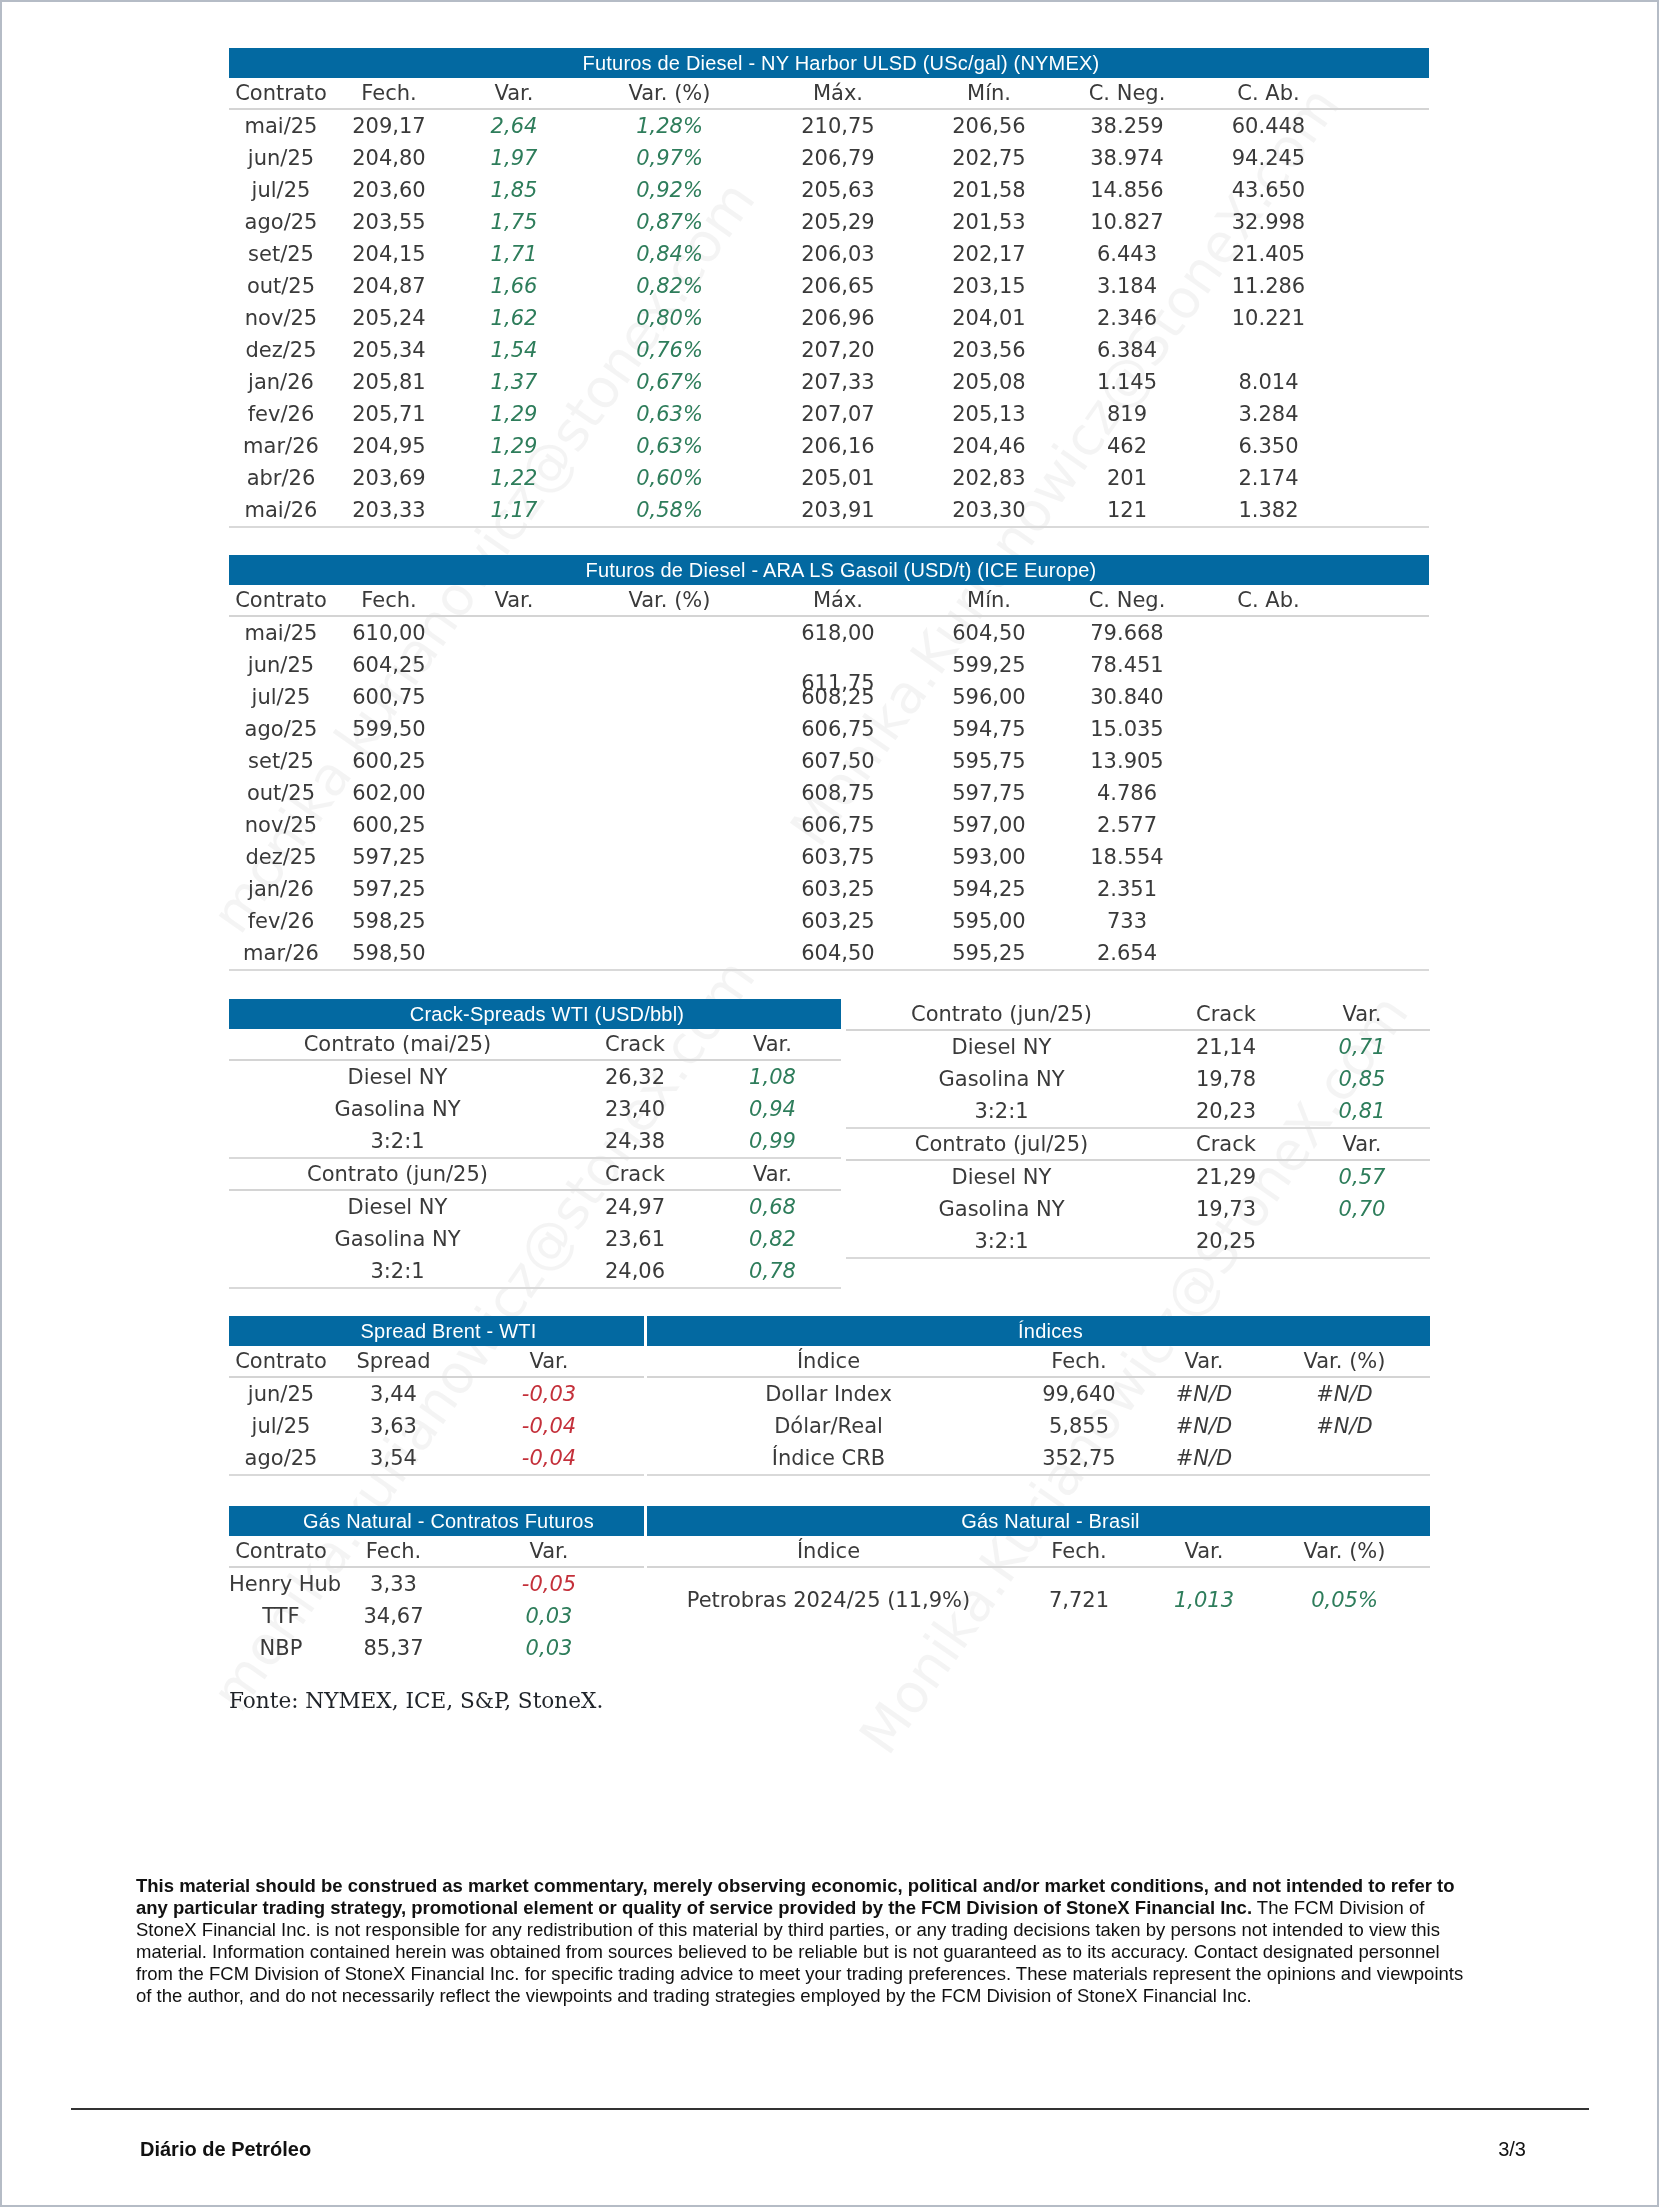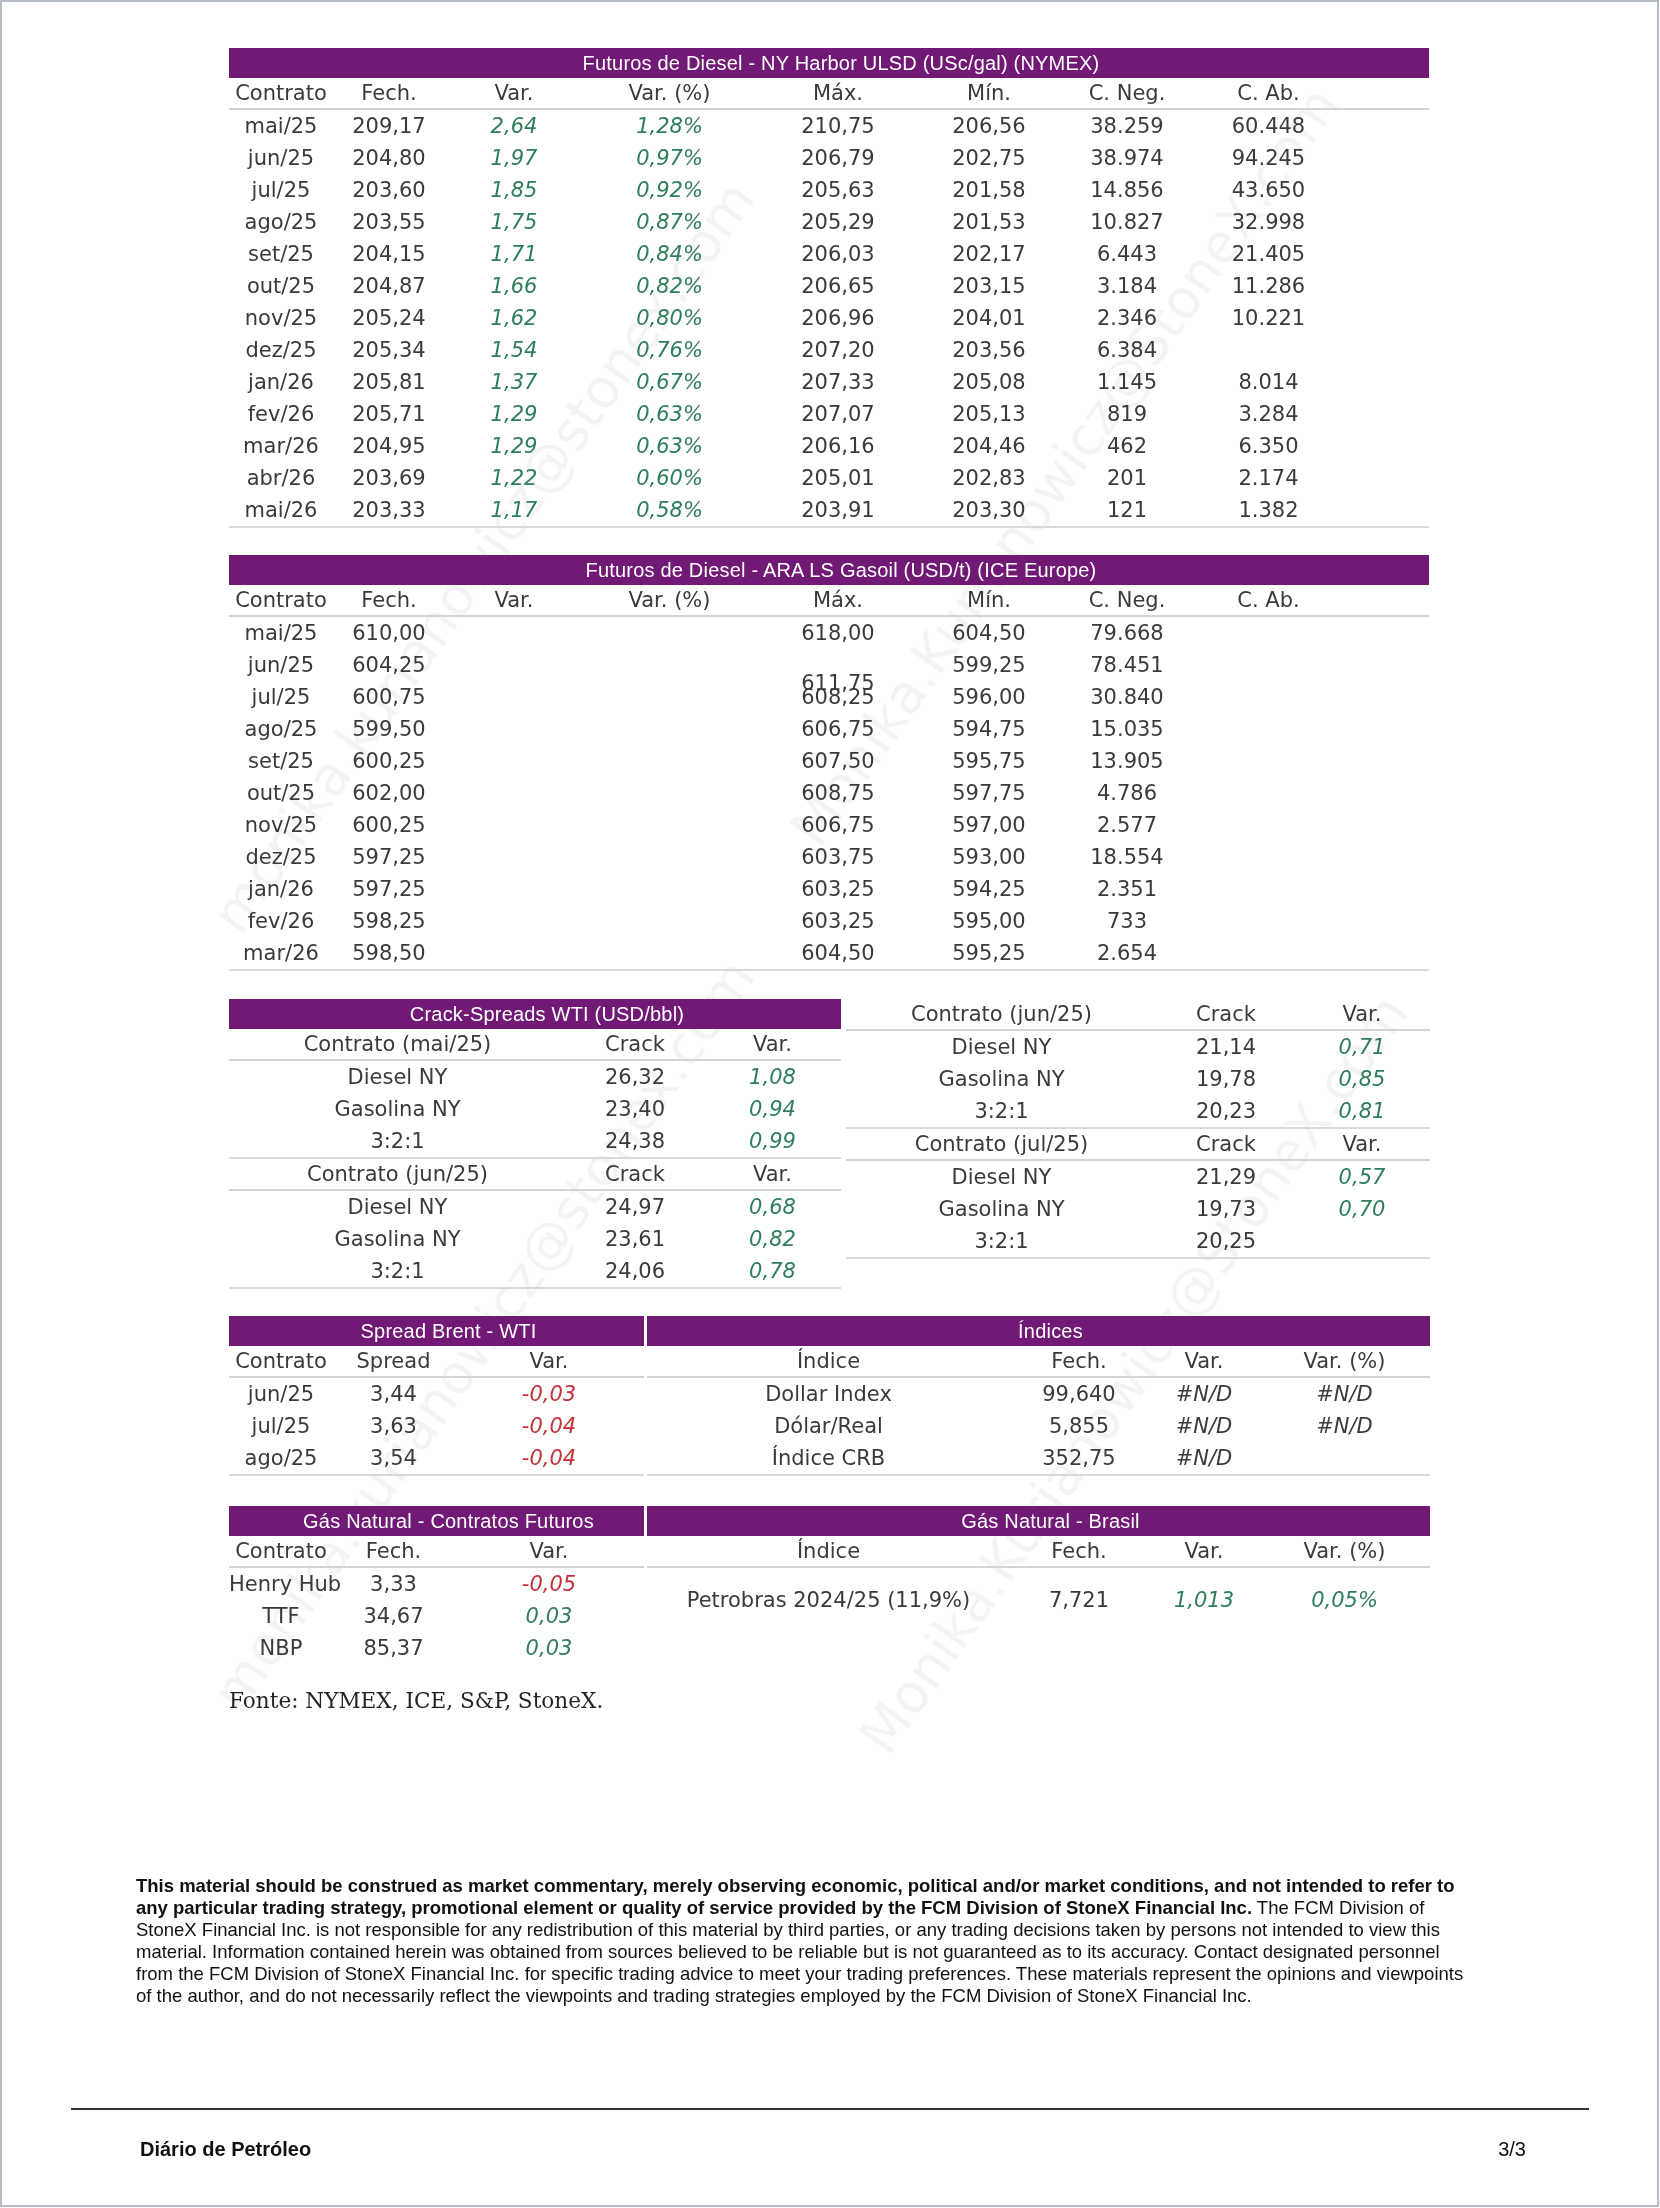--- a/index.html
+++ b/index.html
@@ -1,19 +1,19 @@
 <!DOCTYPE html>
 <html style="font-size:14px"><head>
 <meta charset="utf-8">
 <style>
   html, body { margin:0; padding:0; }
   body { width:1660px; height:2208px; background:#ffffff; position:relative; overflow:hidden; font-family:"DejaVu Sans", sans-serif; color:#3a3a3a; }
   .page-border { position:absolute; left:0; top:0; width:1655px; height:2203px; border:2.6px solid #b5bcc6; pointer-events:none; }
   .tbl { position:absolute; }
-  .tbl .hdr { background:#701a75; color:#fff; height:30px; line-height:30px; text-align:center; font-size:20px; font-family:"Liberation Sans", sans-serif; letter-spacing:0.2px;padding-left:24px; }
+  .tbl .hdr { background:#0369a1; color:#fff; height:30px; line-height:30px; text-align:center; font-size:20px; font-family:"Liberation Sans", sans-serif; letter-spacing:0.2px;padding-left:24px; }
   .row { display:flex; height:32px; align-items:center; font-size:21px; }
   .row.colhdr { border-bottom:2.6px solid #d4d4d4; height:30px; }
   .cell { text-align:center; white-space:nowrap; }
   .pos { color:#2e7d5b; font-style:italic; }
   .neg { color:#c4303a; font-style:italic; }
   .na  { color:#3a3a3a; font-style:italic; }
   .bottom-rule { border-bottom:2.6px solid #d9d9d9; }
   .sep-rule { border-bottom:2.6px solid #d9d9d9; }
   .fonte { position:absolute; left:229px; top:1688px; font-family:"DejaVu Serif", serif; font-size:21.6px; color:#1f2328; }
   .disclaimer { position:absolute; left:136px; top:1875px; width:1332px; font-family:"Liberation Sans", sans-serif; font-size:18.5px; line-height:22px; color:#111; }

